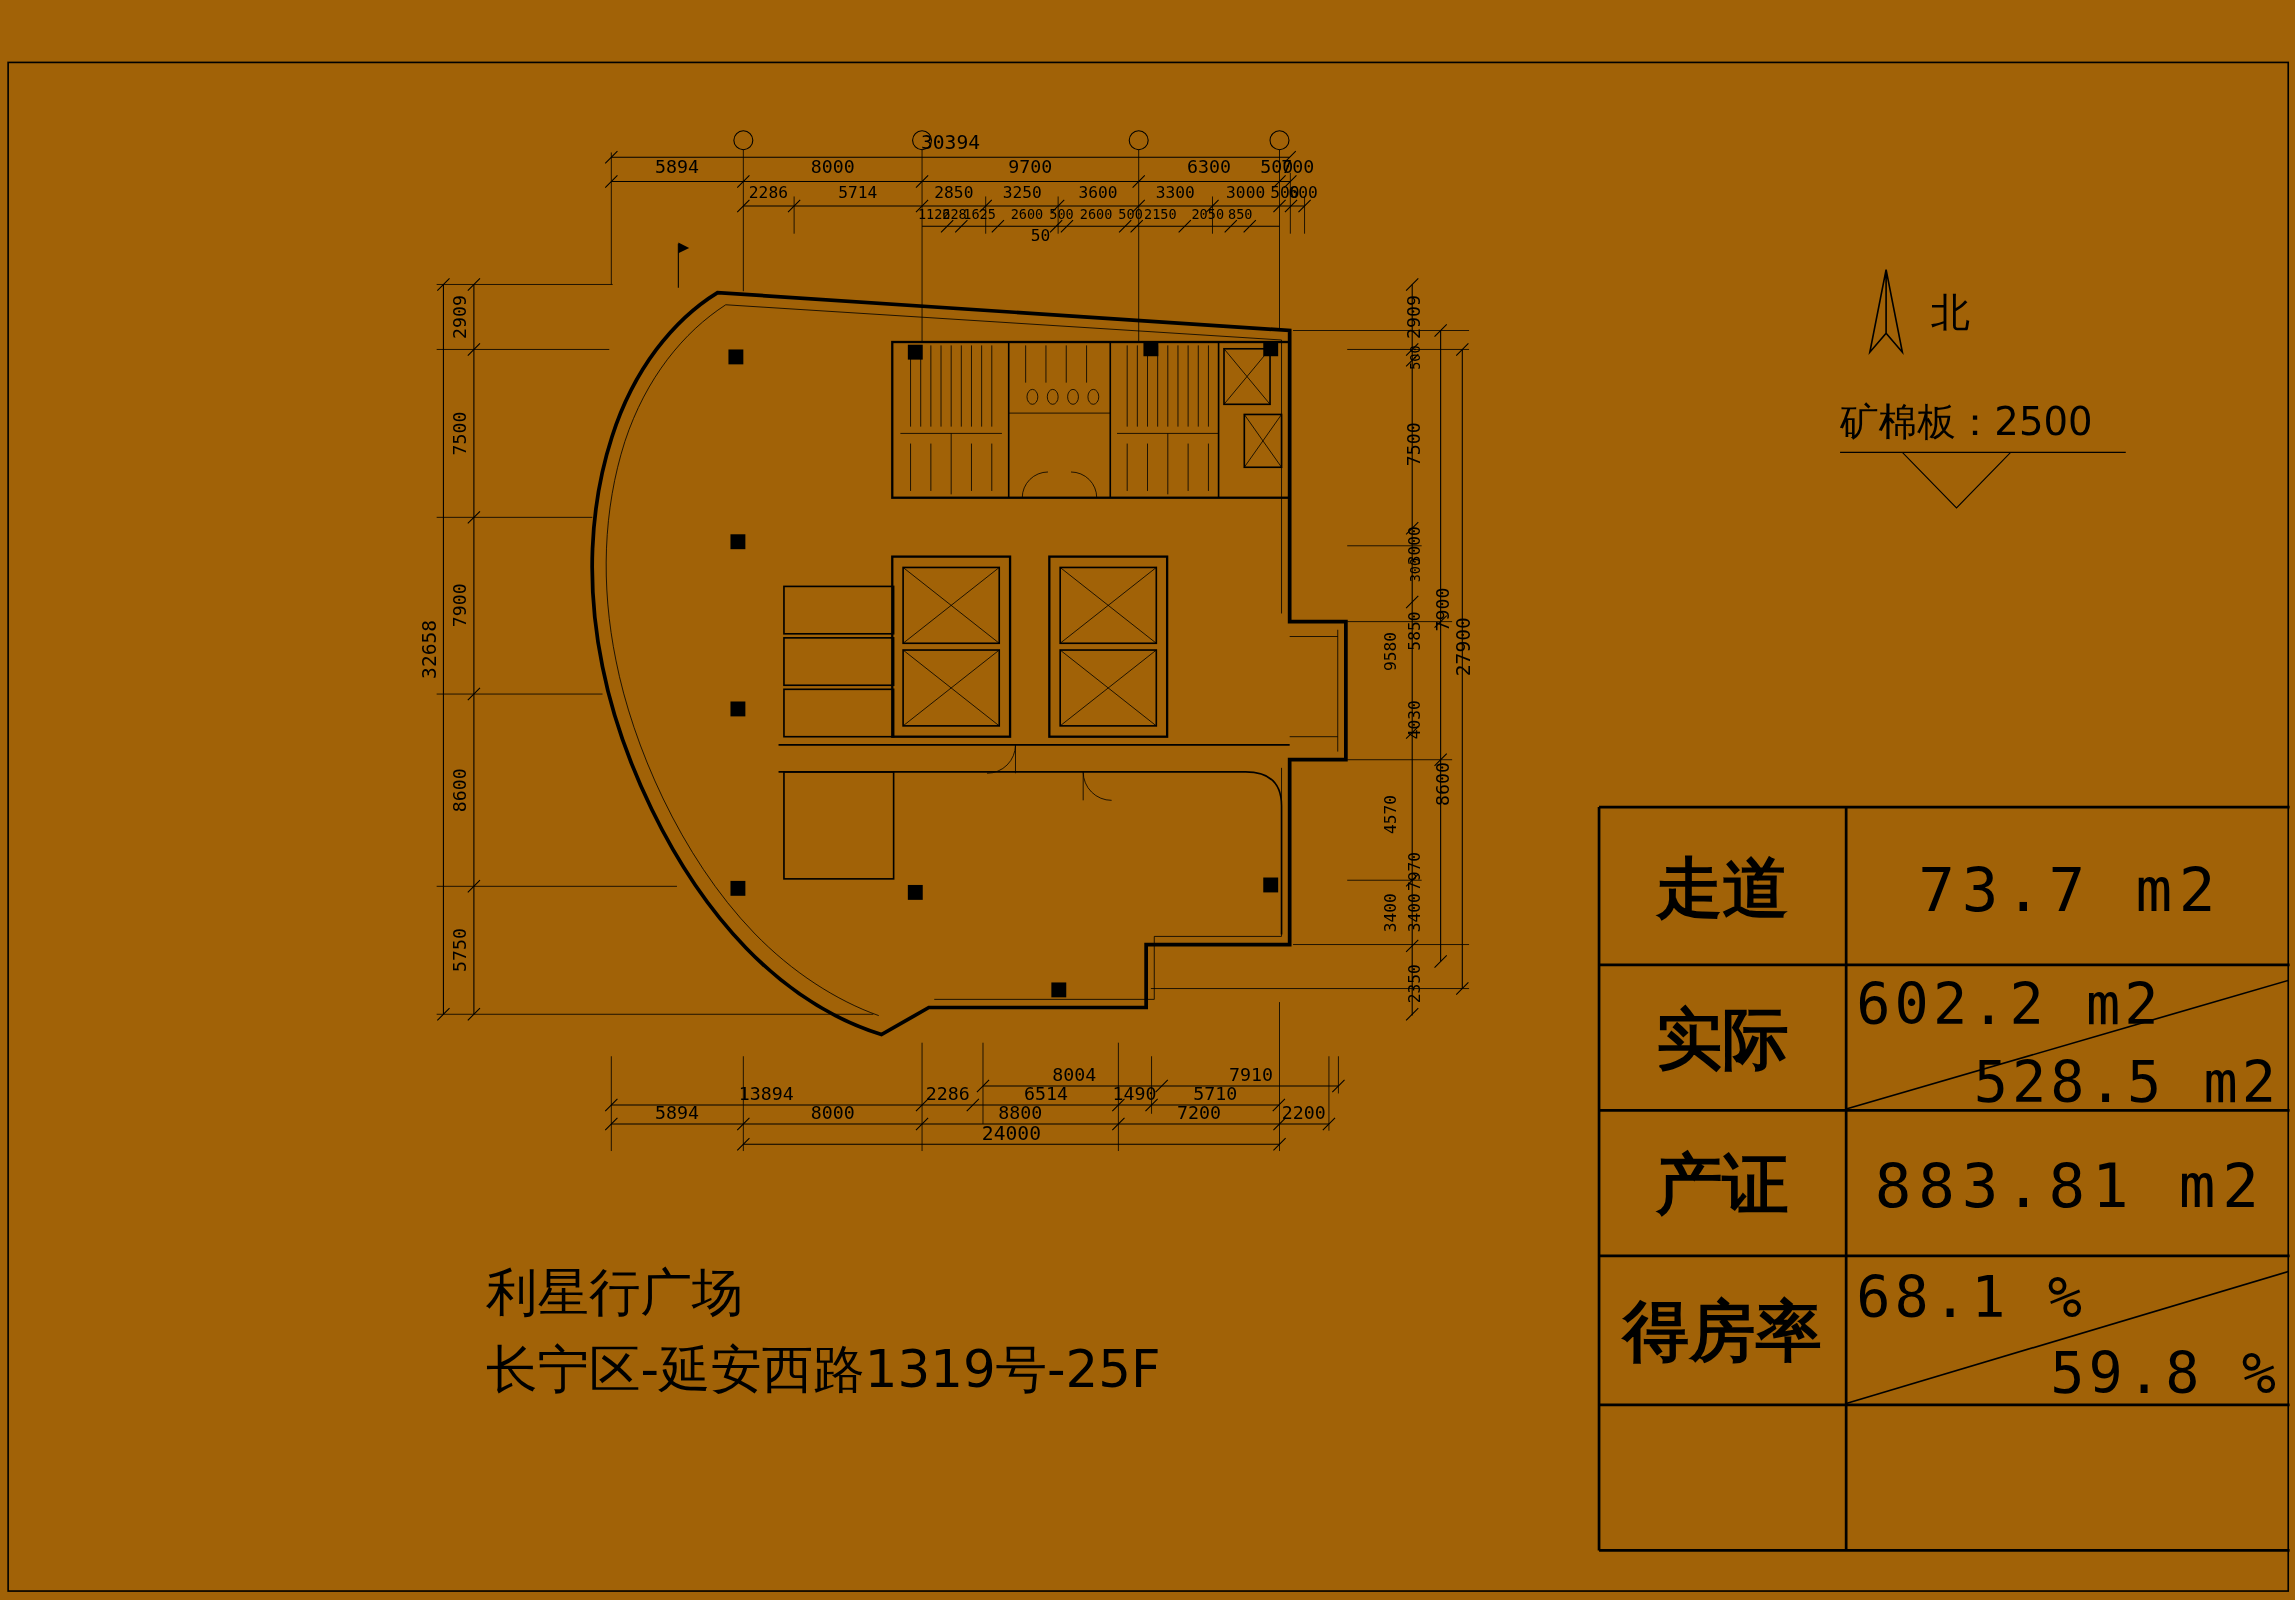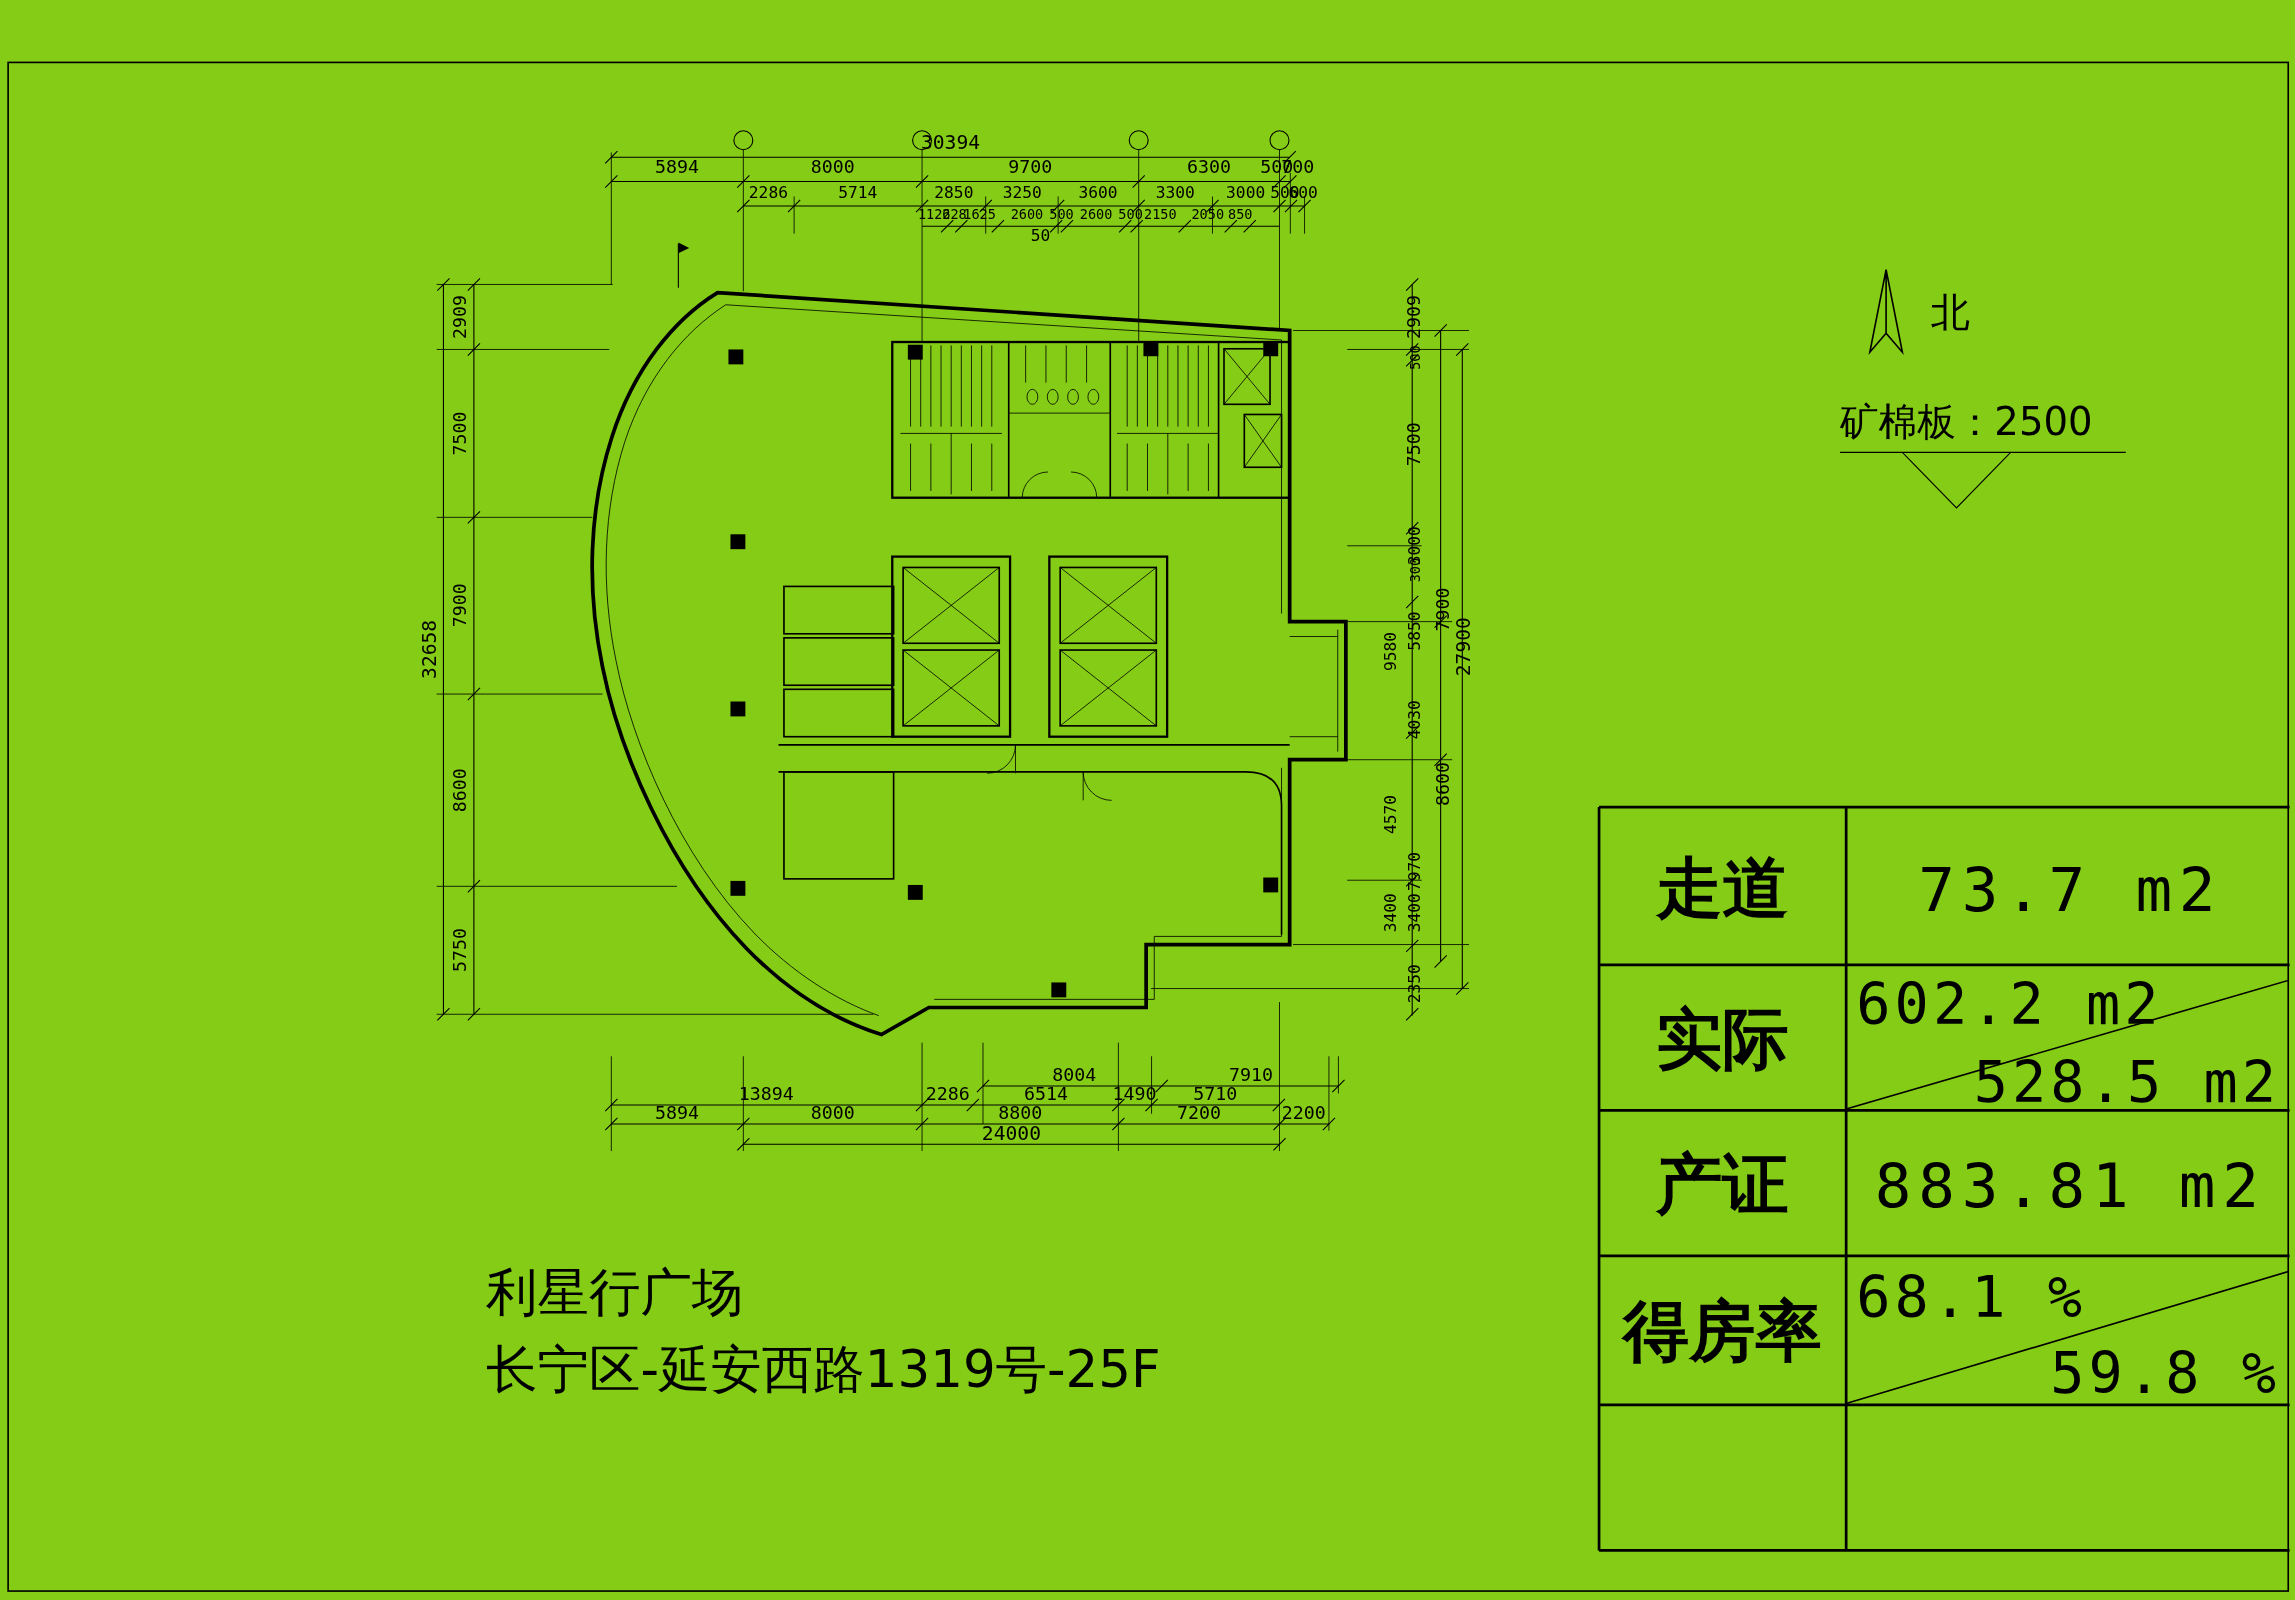--- a/index.html
+++ b/index.html
@@ -1,16 +1,16 @@
 <!DOCTYPE html>
 <html style="font-size:10.8px"><head>
 <meta charset="utf-8">
 <style>
   html,body{margin:0;padding:0;background:#fff;}
-  .page{position:relative;width:2295px;height:1600px;background:#84cc16;overflow:hidden;}
+  .page{position:relative;width:2295px;height:1600px;background:#a16207;overflow:hidden;}
   svg{position:absolute;left:0;top:0;}
   
   .s1{stroke:#000;stroke-width:1.2;fill:none}
   .s15{stroke:#000;stroke-width:1.6;fill:none}
   .s2{stroke:#000;stroke-width:2.4;fill:none}
   .s3{stroke:#000;stroke-width:3.4;fill:none}
   .s4{stroke:#000;stroke-width:4;fill:none}
   .s5{stroke:#000;stroke-width:5.5;fill:none}
   .blk{fill:#000;stroke:none}
   text{fill:#000}

